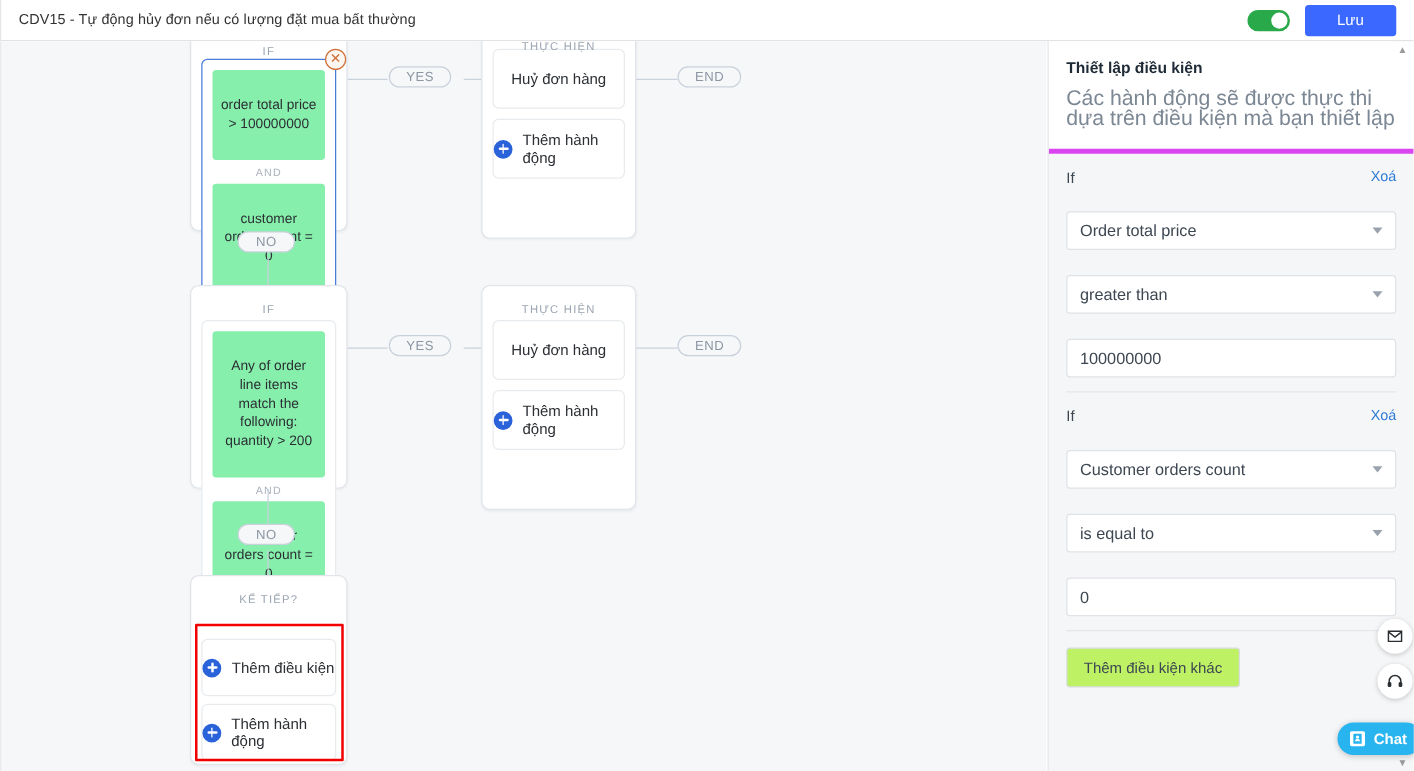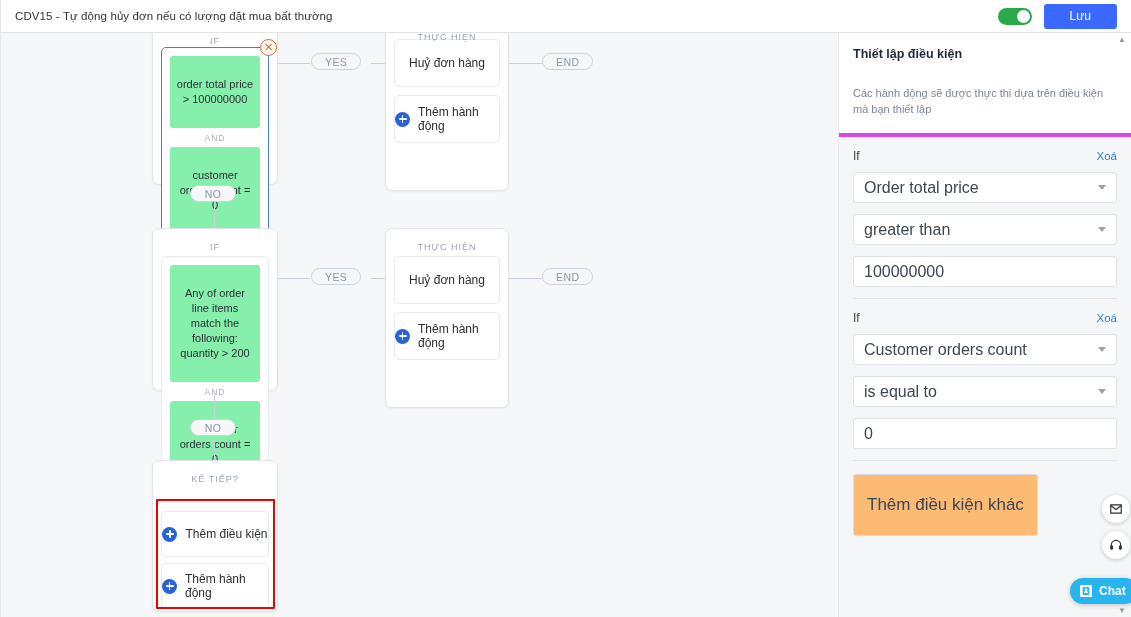--- a/index.html
+++ b/index.html
@@ -144,43 +144,43 @@
   
   .panel {
     position: absolute; left: 838px; top: 33px; width: 293px; height: 584px;
     background: #f5f6f8; border-left: 1px solid #e6e8ea; overflow: hidden;
   }
   .panel-head {
     background: #ffffff; padding: 14px 14px 16px 14px; border-bottom: 4px solid #d946ef;
   }
   .panel-title { font-size: 12.5px; font-weight: bold; color: #1f2a37; }
   .panel-sub {
-    font-size: 11px; color: #7c8794; line-height: 16px; margin-top: 24px;
+    font-size: 17px; color: #7c8794; line-height: 16px; margin-top: 10px;
   }
   .cond-group { padding: 12px 14px 0 14px; }
   .cond-head {
     display: flex; align-items: center; justify-content: space-between;
     margin-bottom: 9px;
   }
   .cond-if { font-size: 12px; color: #3d4752; }
   .cond-del { font-size: 11.5px; color: #2f7bd6; cursor: pointer; }
   .field {
     height: 31px; background: #fff; border: 1px solid #dfe2e6; border-radius: 3px;
     display: flex; align-items: center; padding: 0 10px; margin-bottom: 11px;
-    font-size: 16px; color: #3d4752; position: relative;
+    font-size: 13px; color: #3d4752; position: relative; margin-top: 20px;
   }
   .field .caret {
     margin-left: auto; width: 0; height: 0;
     border-left: 4px solid transparent; border-right: 4px solid transparent;
     border-top: 5px solid #9aa3ad;
   }
   .divider { height: 1px; background: #e4e6e9; margin: 10px 14px 0 14px; }
   .add-cond-btn {
-    margin: 13px 0 0 14px; background: #fdba74; border: 1px solid #d8dbdf;
-    border-radius: 3px; font-size: 17px; color: #3d4752; padding: 20px 13px;
+    margin: 13px 0 0 14px; background: #bef264; border: 1px solid #d8dbdf;
+    border-radius: 3px; font-size: 12px; color: #3d4752; padding: 8px 13px;
     font-family: inherit; cursor: pointer;
   }
   .panel-scroll-arrow {
     position: absolute; right: 4px; width: 10px; text-align: center;
     font-size: 8px; color: #9a9a9a;
   }
 
   
   .fab {
     position: absolute; width: 28px; height: 28px; border-radius: 50%;

